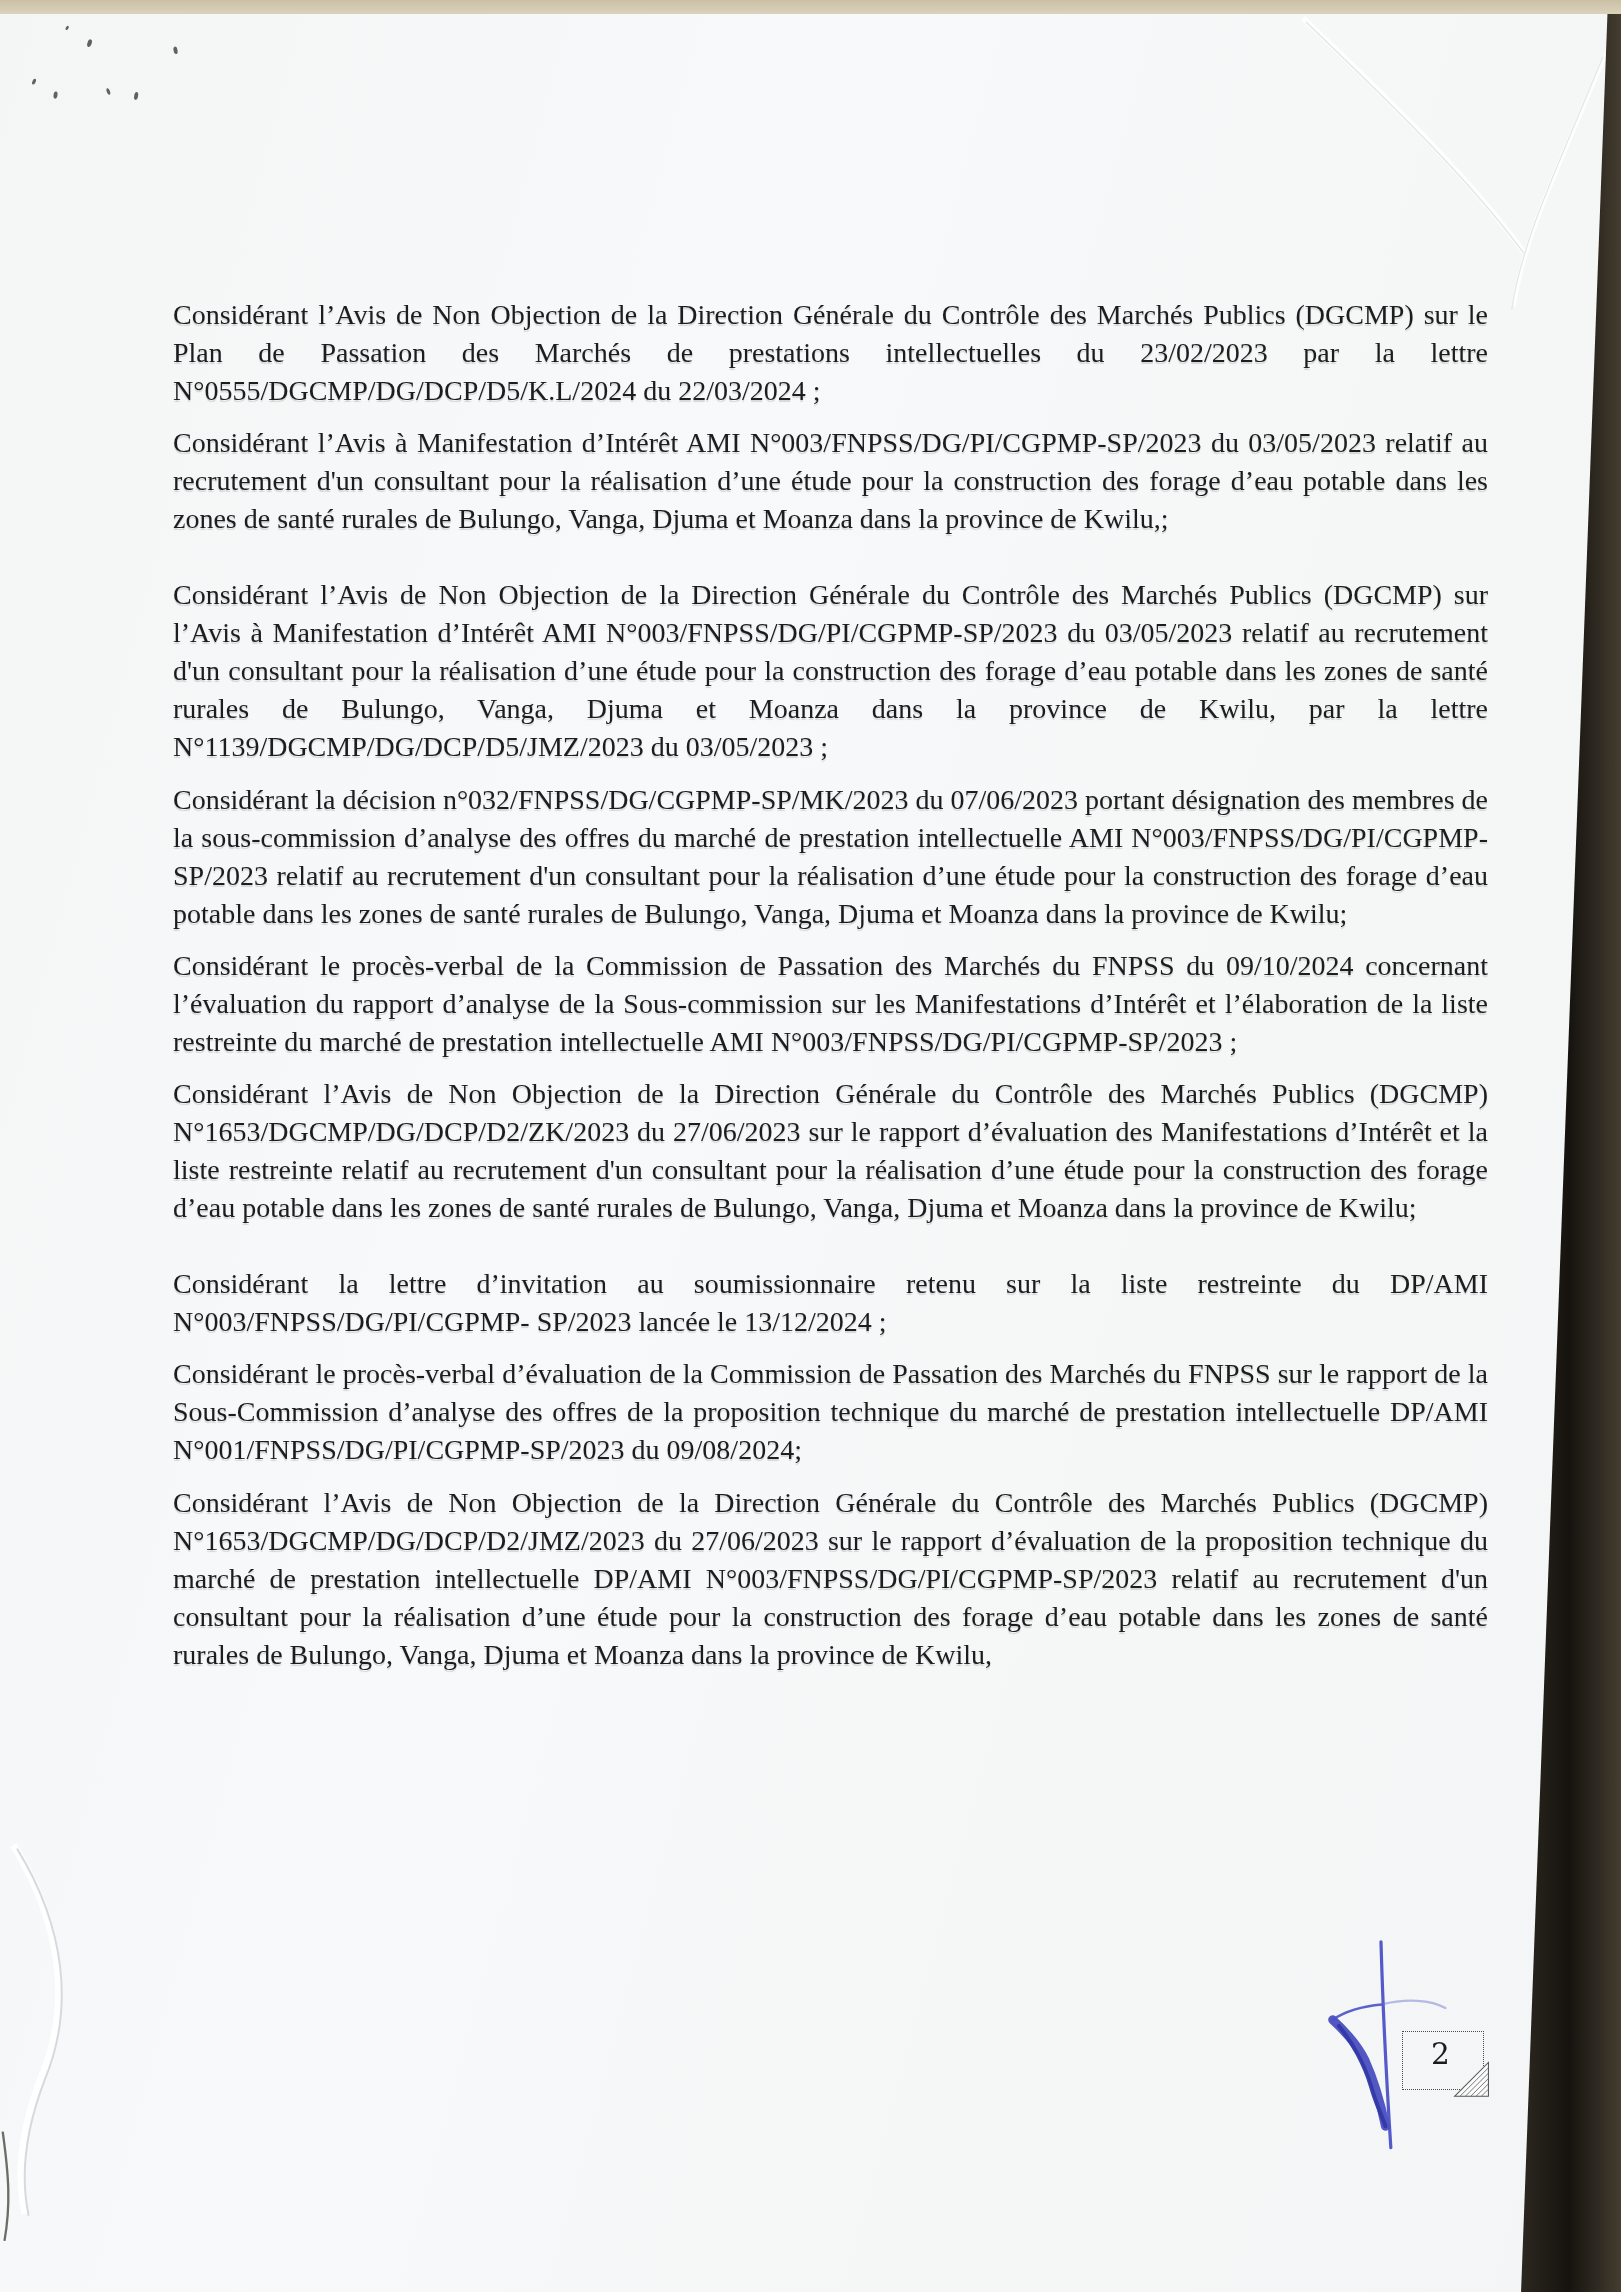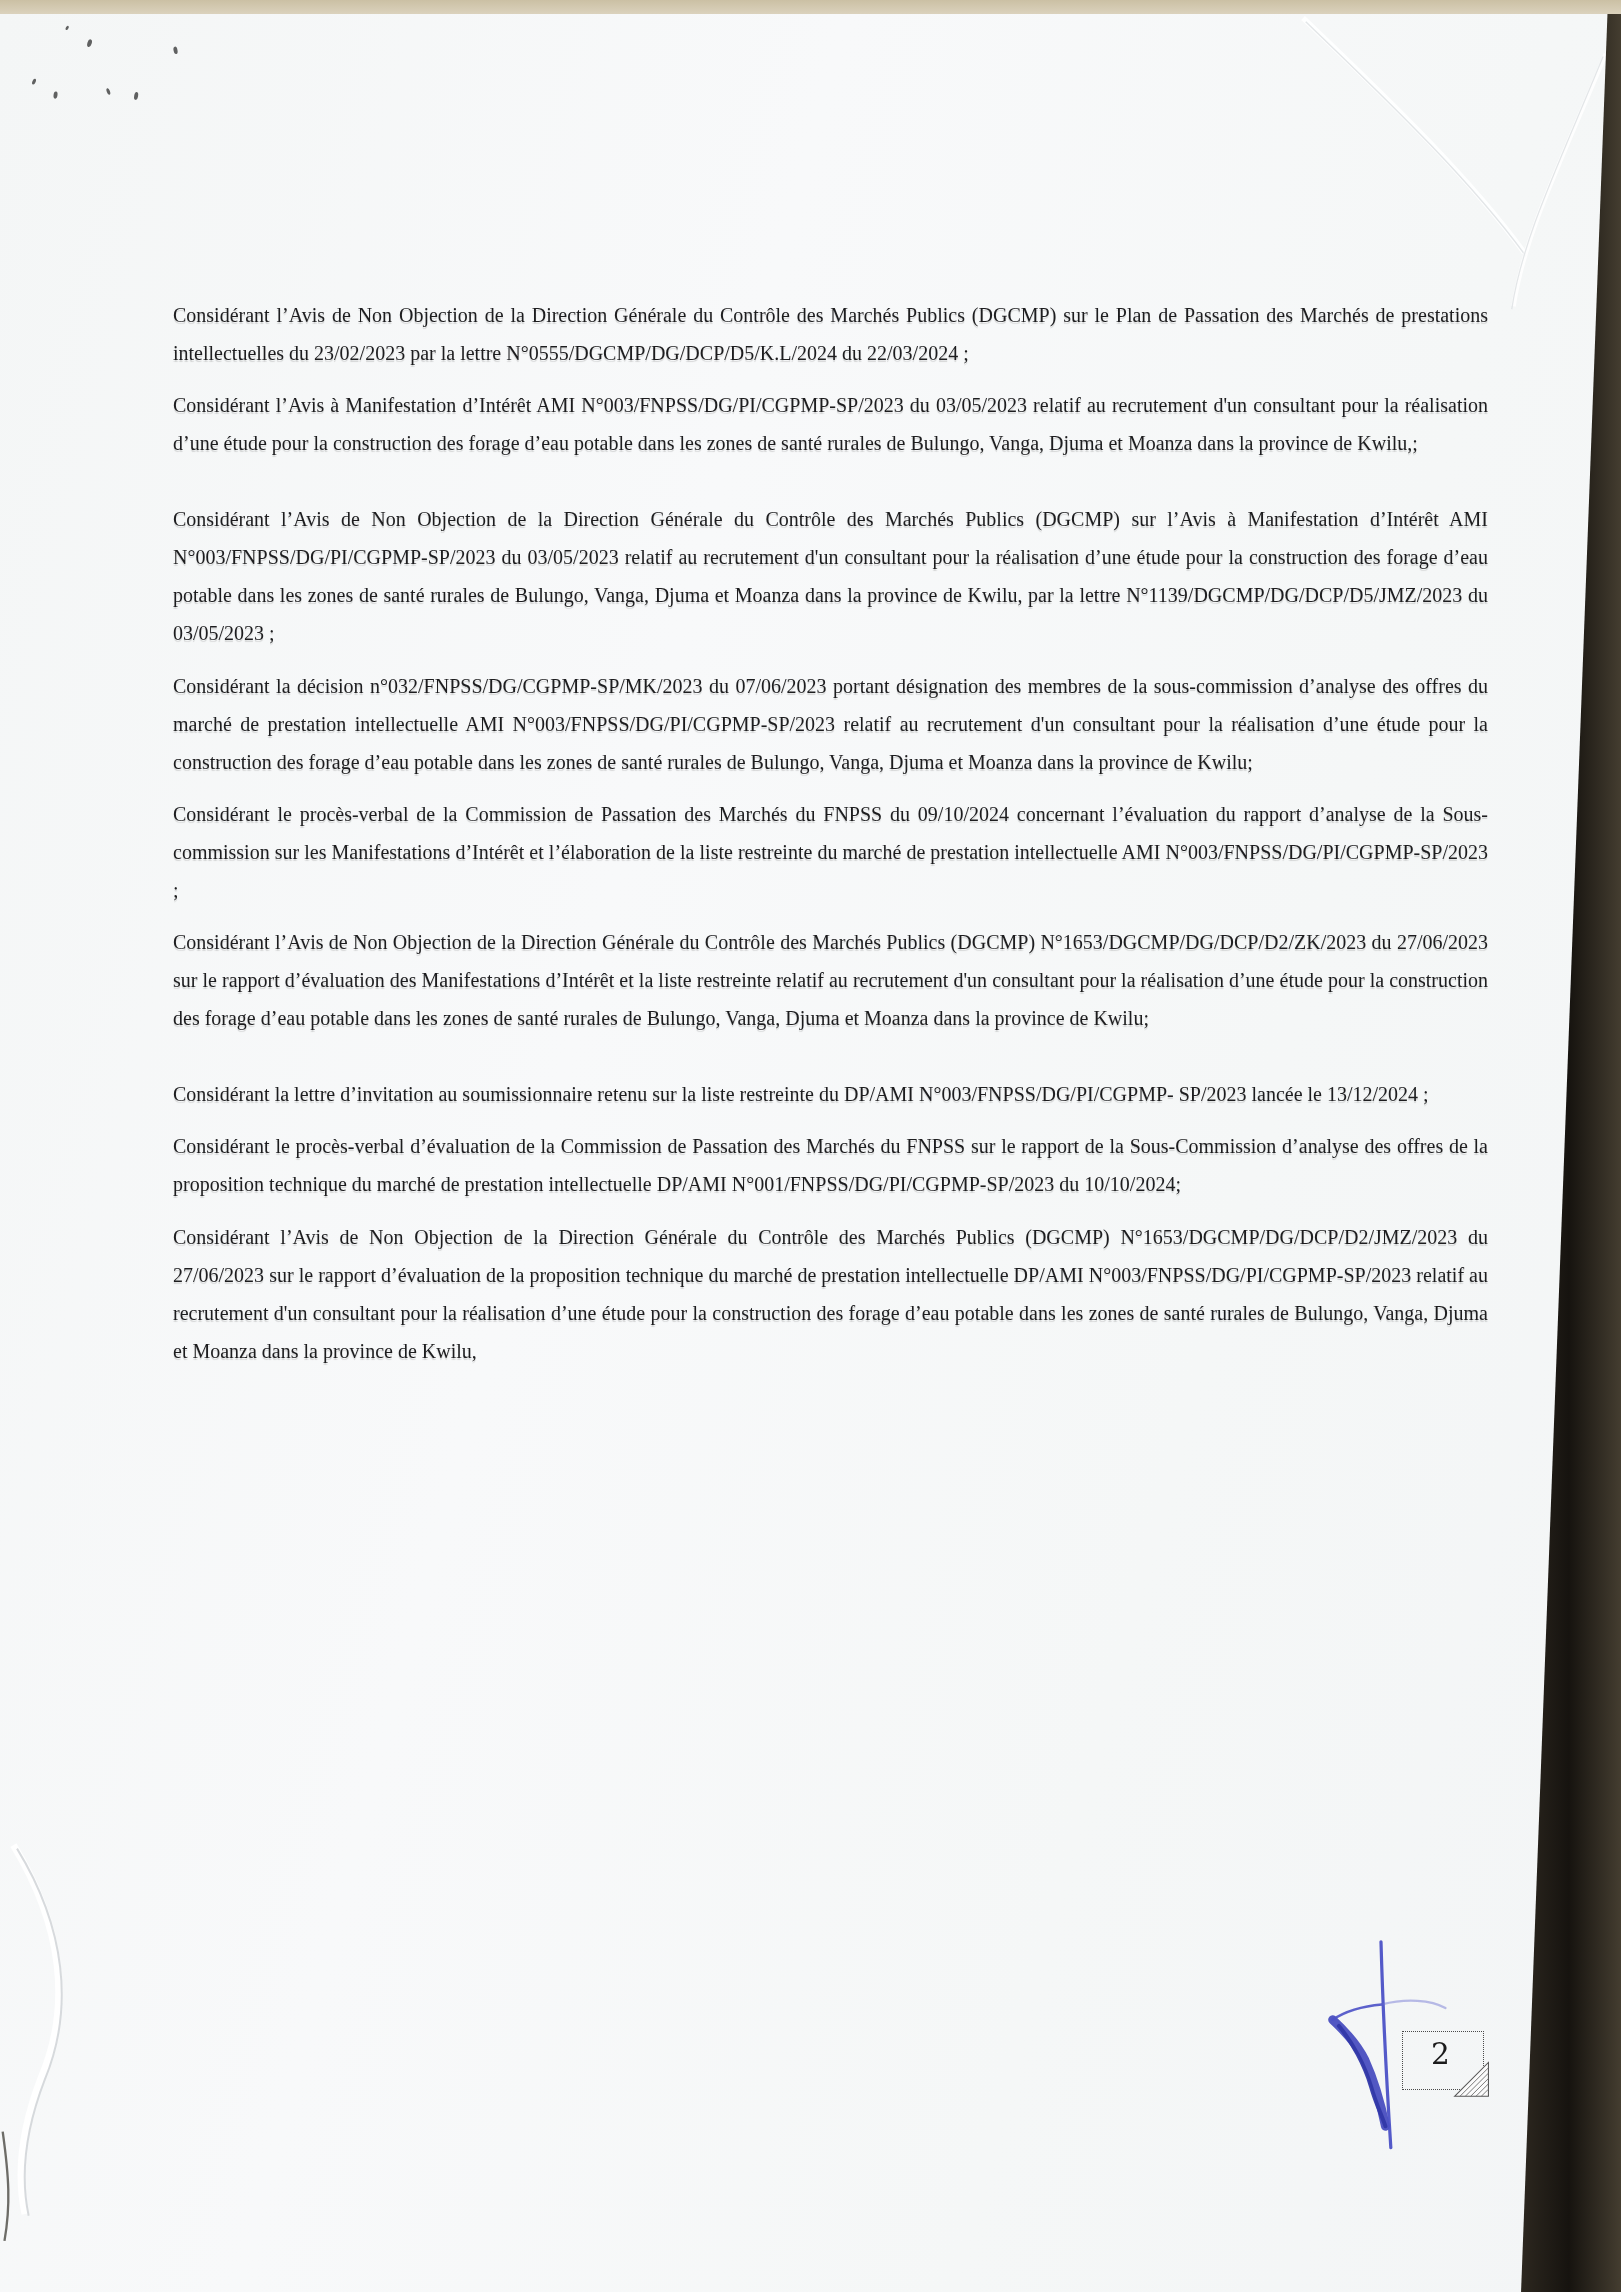--- a/index.html
+++ b/index.html
@@ -17,21 +17,21 @@
   .right-band {
     position:absolute; top:0; right:0; width:116px; height:2293px;
     background:linear-gradient(to right,#342e25,#16130f 55%,#443d30);
     clip-path:polygon(103px 0px,116px 0px,116px 2293px,16px 2293px);
     z-index:3;
   }
   .decor { position:absolute; top:0; left:0; z-index:1; pointer-events:none; }
   .overlay { position:absolute; top:0; left:0; z-index:5; pointer-events:none; }
   .text-block {
     position:absolute; left:173px; top:296px; width:1315px;
-    font-size:20px; line-height:38px; color:#1d1d1f;
+    font-size:28px; line-height:38px; color:#1d1d1f;
     text-align:justify; z-index:2;
     text-shadow:0 1.8px 0.9px rgba(40,40,40,0.16);
   }
   .text-block p { margin:0 0 14.3px 0; }
   .text-block p.gap-before { margin-top:38px; }
   .page-num-box {
     position:absolute; left:1402px; top:2031px; width:82px; height:59px;
     border:1.8px dotted #4a4a4a; box-sizing:border-box; z-index:6;
     background:transparent;
   }
@@ -87,21 +87,21 @@
 </svg>
 
 <div class="text-block">
   <p>Considérant l’Avis de Non Objection de la Direction Générale du Contrôle des Marchés Publics (DGCMP) sur le Plan de Passation des Marchés de prestations intellectuelles du 23/02/2023 par la lettre N°0555/DGCMP/DG/DCP/D5/K.L/2024 du 22/03/2024 ;</p>
   <p>Considérant l’Avis à Manifestation d’Intérêt AMI N°003/FNPSS/DG/PI/CGPMP-SP/2023 du 03/05/2023  relatif au recrutement d'un consultant pour la réalisation d’une étude pour la construction des forage d’eau potable dans les zones de santé rurales de Bulungo, Vanga, Djuma et Moanza dans la province de Kwilu,;</p>
   <p class="gap-before">Considérant l’Avis de Non Objection de la Direction Générale du Contrôle des Marchés Publics (DGCMP) sur l’Avis à Manifestation d’Intérêt AMI N°003/FNPSS/DG/PI/CGPMP-SP/2023 du 03/05/2023  relatif au recrutement d'un consultant pour la réalisation d’une étude pour la construction des forage d’eau potable dans les zones de santé rurales de Bulungo, Vanga, Djuma et Moanza dans la province de Kwilu,  par la lettre N°1139/DGCMP/DG/DCP/D5/JMZ/2023 du 03/05/2023 ;</p>
   <p>Considérant la décision n°032/FNPSS/DG/CGPMP-SP/MK/2023 du 07/06/2023 portant désignation des membres de la sous-commission d’analyse des offres du marché de prestation intellectuelle AMI N°003/FNPSS/DG/PI/CGPMP-SP/2023 relatif au recrutement d'un consultant pour la réalisation d’une étude pour la construction des forage d’eau potable dans les zones de santé rurales de Bulungo, Vanga, Djuma et Moanza dans la province de Kwilu;</p>
   <p>Considérant le procès-verbal de la Commission de Passation des Marchés du FNPSS du 09/10/2024 concernant l’évaluation du rapport d’analyse de la Sous-commission sur les Manifestations d’Intérêt et l’élaboration de la liste restreinte du marché de prestation intellectuelle AMI N°003/FNPSS/DG/PI/CGPMP-SP/2023 ;</p>
   <p>Considérant l’Avis de Non Objection de la Direction Générale du Contrôle des Marchés Publics (DGCMP) N°1653/DGCMP/DG/DCP/D2/ZK/2023 du 27/06/2023 sur le rapport d’évaluation des Manifestations d’Intérêt et la liste restreinte relatif au recrutement d'un consultant pour la réalisation d’une étude pour la construction des forage d’eau potable dans les zones de santé rurales de Bulungo, Vanga, Djuma et Moanza dans la province de Kwilu;</p>
   <p class="gap-before">Considérant la lettre d’invitation au soumissionnaire retenu sur la liste restreinte du DP/AMI N°003/FNPSS/DG/PI/CGPMP- SP/2023 lancée le 13/12/2024 ;</p>
-  <p>Considérant le procès-verbal d’évaluation de la Commission de Passation des Marchés du FNPSS sur le rapport de la Sous-Commission d’analyse des offres de la proposition technique du marché de prestation intellectuelle DP/AMI N°001/FNPSS/DG/PI/CGPMP-SP/2023 du 10/10/2024;</p>
+  <p>Considérant le procès-verbal d’évaluation de la Commission de Passation des Marchés du FNPSS sur le rapport de la Sous-Commission d’analyse des offres de la proposition technique du marché de prestation intellectuelle DP/AMI N°001/FNPSS/DG/PI/CGPMP-SP/2023 du 09/08/2024;</p>
   <p>Considérant l’Avis de Non Objection de la Direction Générale du Contrôle des Marchés Publics (DGCMP) N°1653/DGCMP/DG/DCP/D2/JMZ/2023 du 27/06/2023 sur le rapport d’évaluation de la proposition technique du marché de prestation intellectuelle DP/AMI N°003/FNPSS/DG/PI/CGPMP-SP/2023 relatif au recrutement d'un consultant pour la réalisation d’une étude pour la construction des forage d’eau potable dans les zones de santé rurales de Bulungo, Vanga, Djuma et Moanza dans la province de Kwilu,</p>
 </div>
 
 <svg class="overlay" width="1621" height="2293" viewBox="0 0 1810 2560">
   <g fill="none" stroke-linecap="round">
     <path d="M1488 2255 C1502 2268 1515 2282 1524 2300 C1534 2322 1542 2350 1547 2374" stroke="#4046bd" stroke-width="10" opacity="0.9"></path>
     <path d="M1495 2262 C1510 2280 1524 2306 1531 2330 C1536 2348 1543 2362 1547 2374" stroke="#3238a8" stroke-width="4.5" opacity="0.95"></path>
     <path d="M1542 2168 C1544 2240 1548 2320 1553 2398" stroke="#4b51c6" stroke-width="3.6" opacity="0.95"></path>
     <path d="M1488 2255 C1500 2247 1520 2240 1543 2238" stroke="#4b51c6" stroke-width="3" opacity="0.9"></path>
     <path d="M1543 2238 C1570 2231 1598 2233 1614 2242" stroke="#6a6fd0" stroke-width="2.6" opacity="0.45"></path>

